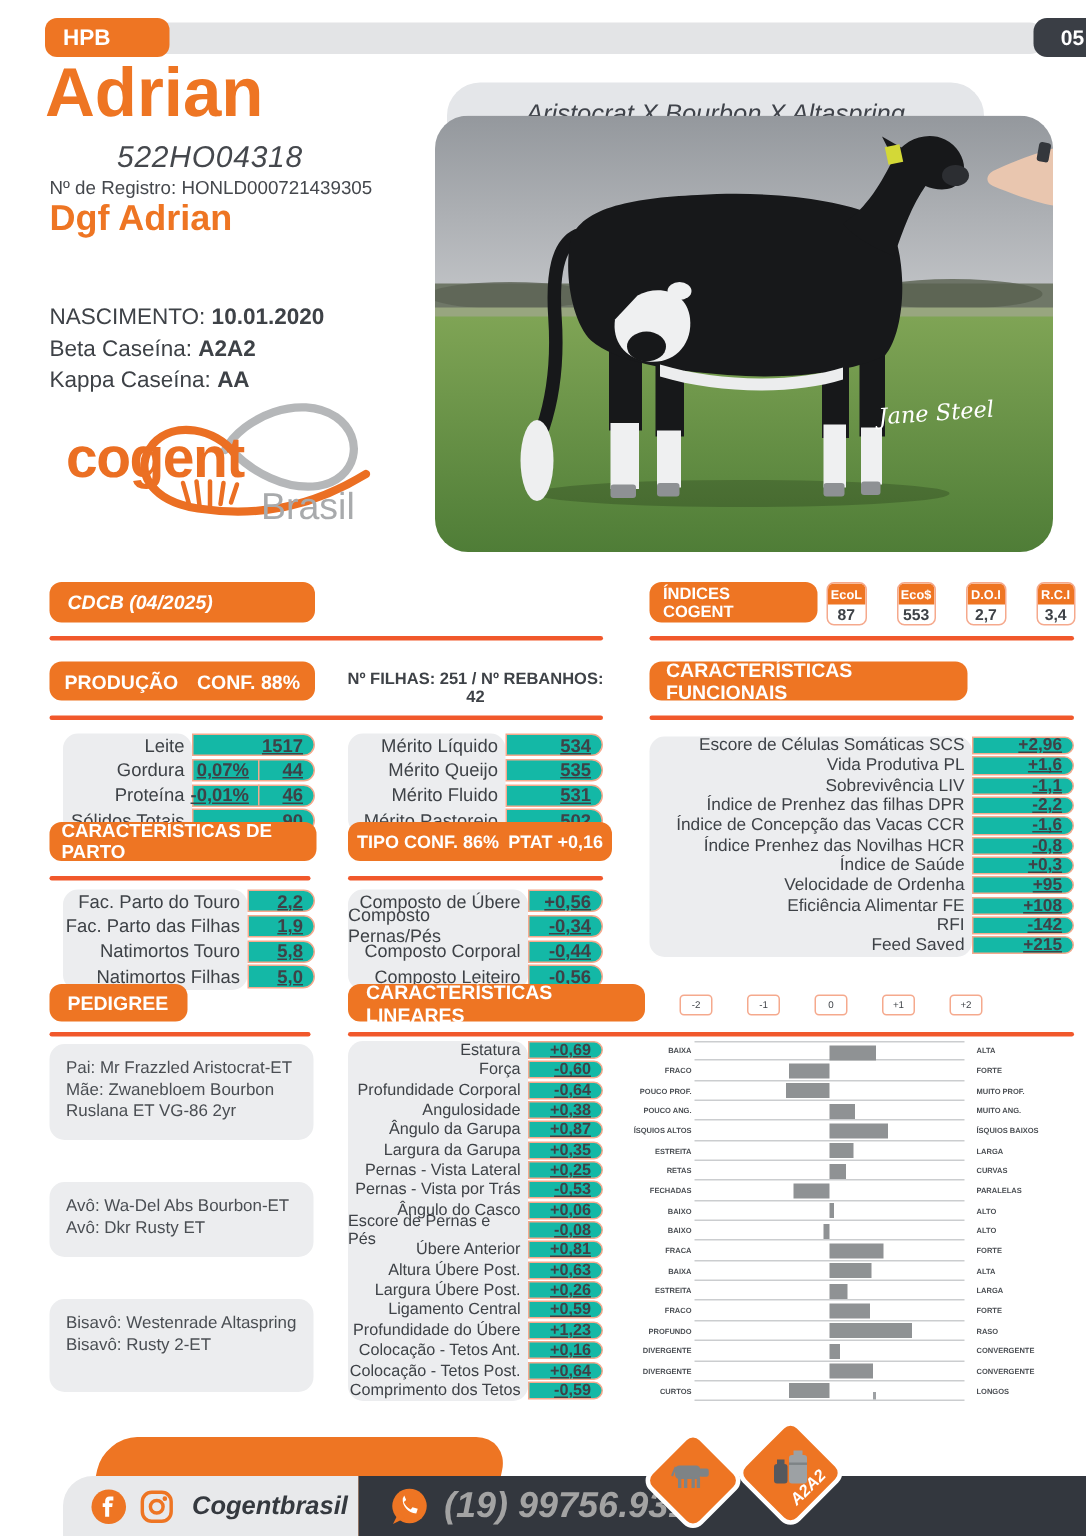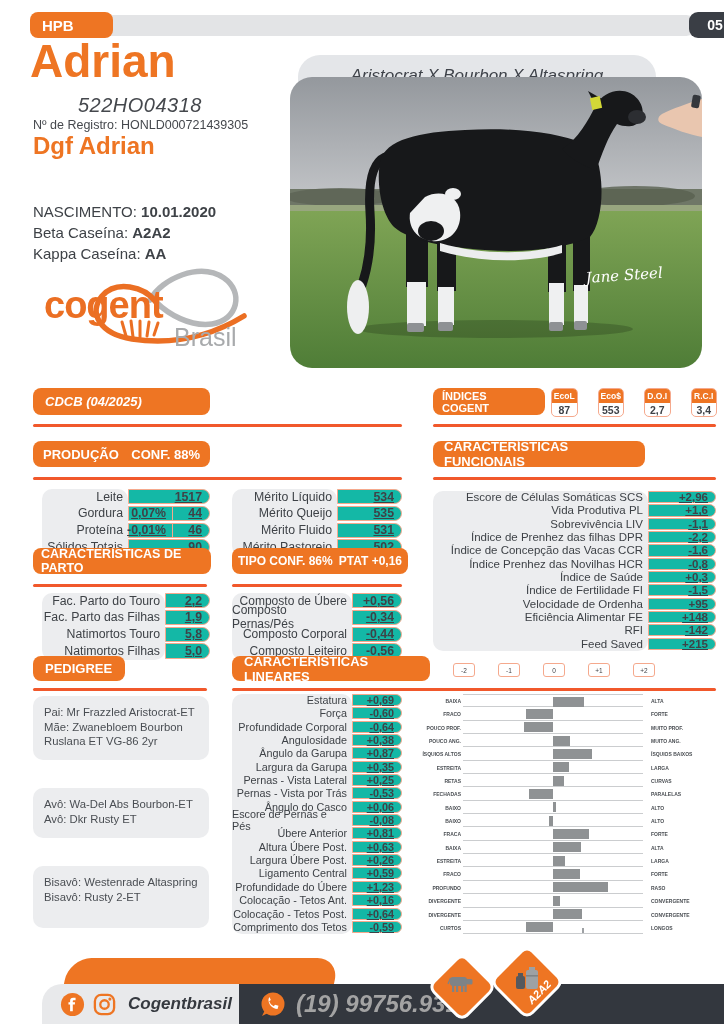--- a/index.html
+++ b/index.html
@@ -205,20 +205,21 @@
         <div class="v">3,4</div>
       </div>
     </div>
   <div class="uline" style="left:33px;top:424px;width:369px;"></div>
   <div class="uline" style="left:433px;top:424px;width:283px;"></div>
 
   <div class="obadge prod">
     <span>PRODUÇÃO</span>
     <span>CONF. 88%</span>
   </div>
+  <div class="abs daughters">Nº FILHAS: 251 / Nº REBANHOS: 42</div>
   <div class="obadge func">CARACTERÍSTICAS FUNCIONAIS</div>
   <div class="uline" style="left:33px;top:477px;width:369px;"></div>
   <div class="uline" style="left:433px;top:477px;width:283px;"></div>
 
   <div class="rows" id="prod-rows">
       <div class="label-bg" style="width:86px;"></div>
       <div class="trow">
         <div class="tlab">Leite</div>
         <div class="tval">
           <span class="tpct" style="border-right: none;"></span>
@@ -312,35 +313,29 @@
           <span class="tv">-0,8</span>
         </div>
       </div>
       <div class="trow">
         <div class="tlab">Índice de Saúde</div>
         <div class="tval">
           <span class="tv">+0,3</span>
         </div>
       </div>
       <div class="trow">
-        <div class="tlab">Índice de Fertilidade FI</div>
-        <div class="tval">
-          <span class="tv">-1,5</span>
-        </div>
-      </div>
-      <div class="trow">
         <div class="tlab">Velocidade de Ordenha</div>
         <div class="tval">
           <span class="tv">+95</span>
         </div>
       </div>
       <div class="trow">
         <div class="tlab">Eficiência Alimentar FE</div>
         <div class="tval">
-          <span class="tv">+148</span>
+          <span class="tv">+108</span>
         </div>
       </div>
       <div class="trow">
         <div class="tlab">RFI</div>
         <div class="tval">
           <span class="tv">-142</span>
         </div>
       </div>
       <div class="trow">
         <div class="tlab">Feed Saved</div>

